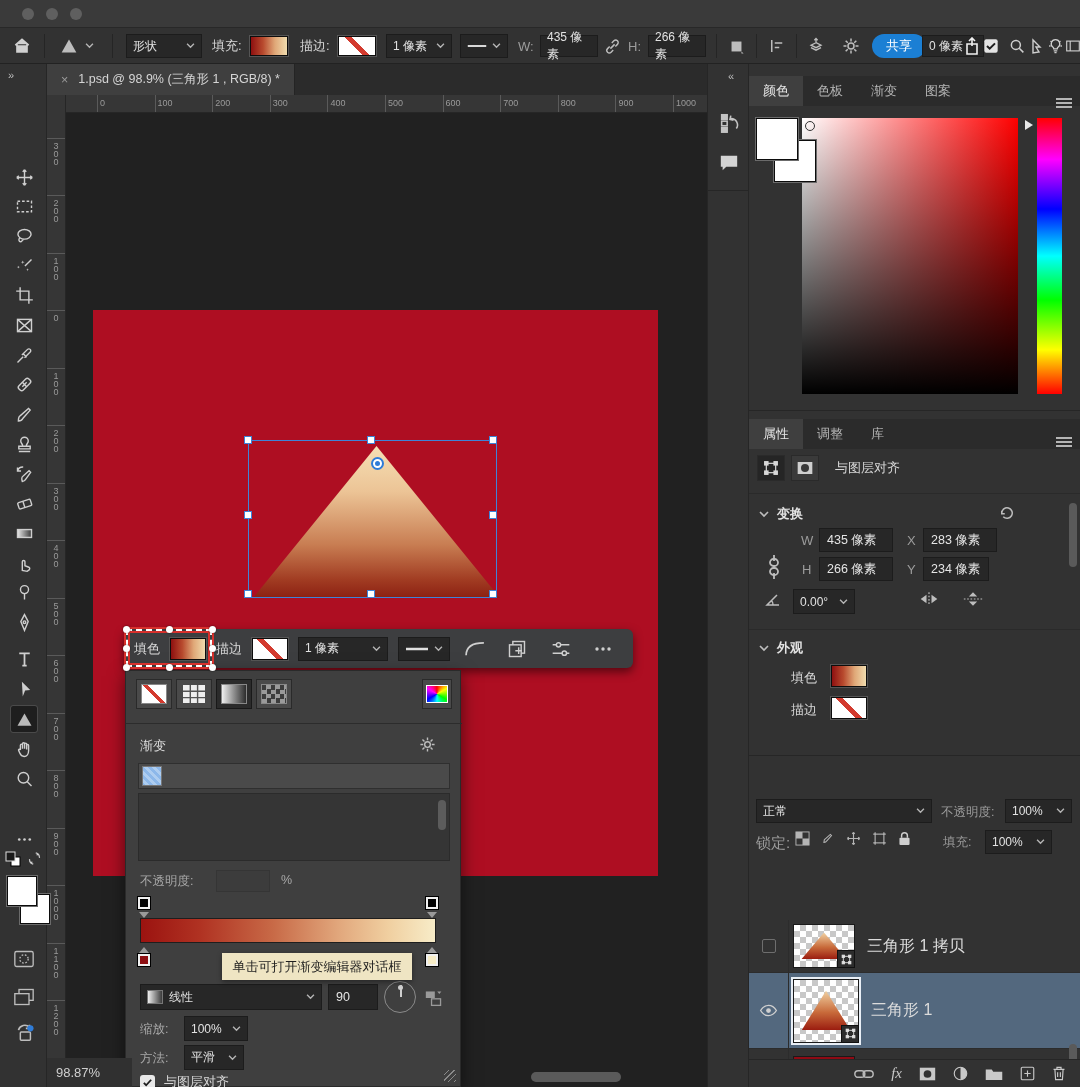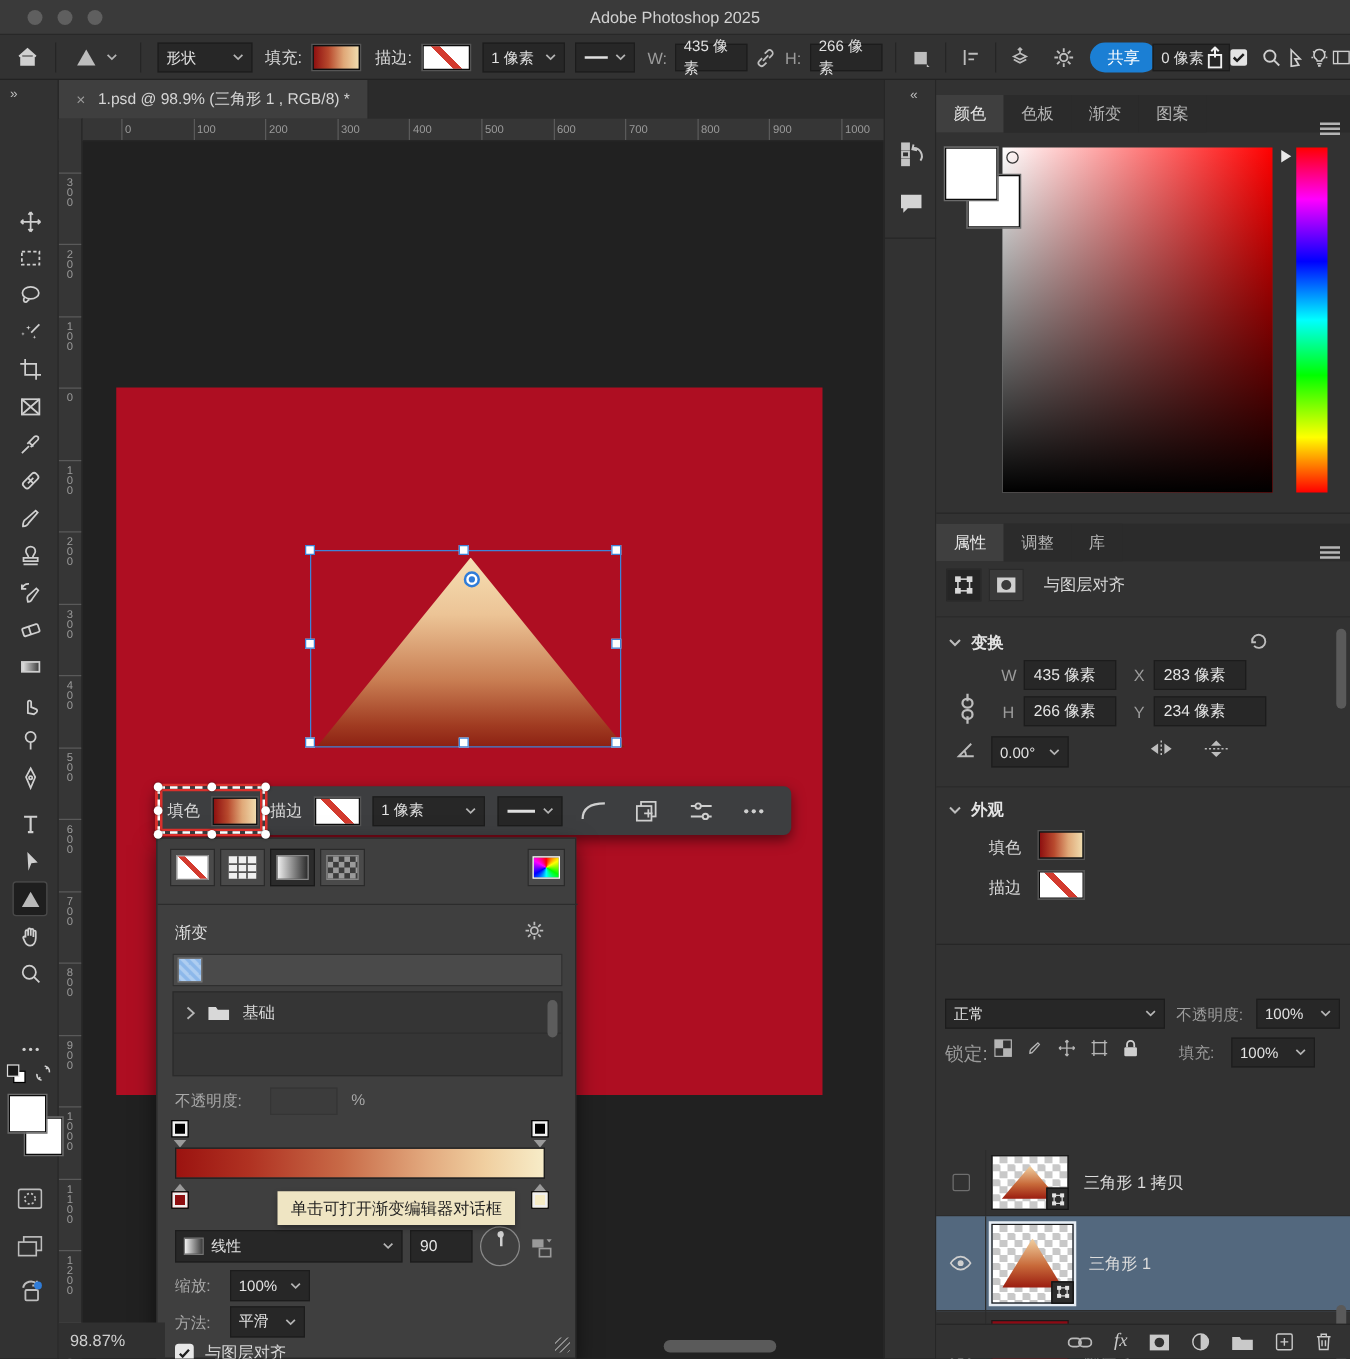--- a/index.html
+++ b/index.html
@@ -138,38 +138,37 @@
   .eyecell{ width:40px; display:flex; align-items:center; justify-content:center; align-self:stretch; border-right:1px solid #2c2c2c;}
   .lthumb{ position:relative; margin:4px 12px 4px 4px; border:1px solid #1a1a1a;
      background: repeating-conic-gradient(#c8c8c8 0% 25%, #ffffff 0% 50%); background-size:12px 12px; }
   .lrow.sel .lthumb{ outline:2px solid #e8eef5; }
   .lthumb .tri{ position:absolute; left:12%; right:12%; top:18%; bottom:18%;
      background:linear-gradient(180deg,#f0cfa0 0%,#c86a3a 55%,#9b1d10 100%);
      clip-path:polygon(50% 0,100% 100%,0 100%); }
   .lthumb.solid{ background:#8e0a14; }
   .lbadge{ position:absolute; right:-1px; bottom:-1px; width:18px; height:18px; background:#2c2c2c; border:1px solid #111;
            display:flex; align-items:center; justify-content:center;}
-  .lname{ font-size:13px; color:#dcdcdc; }
+  .lname{ font-size:16px; color:#dcdcdc; }
   .hidebox{ width:14px; height:14px; border:1px solid #6e6e6e; border-radius:2px;}
   #lp-bottom{ position:absolute; left:0; bottom:0; width:331px; height:28px; border-top:1px solid #262626;
      display:flex; align-items:center; justify-content:flex-end; gap:17px; padding:0 14px; background:#323232;}
 
   #statusbox{ left:47px; top:1058px; width:85px; height:29px; background:#303030; display:flex; align-items:center; padding-left:9px; font-size:13px; color:#cfcfcf; z-index:2;}
   #hscroll{ left:531px; top:1072px; width:90px; height:10px; border-radius:5px; background:#5a5a5a; z-index:1;}
 </style>
 </head>
 <body>
 
 <div id="app">
 
   <div class="abs" id="titlebar">
     <div class="abs tl" style="left:22px"></div>
     <div class="abs tl" style="left:46px"></div>
     <div class="abs tl" style="left:70px"></div>
-    <div class="abs" id="win-title">Adobe Photoshop 2025</div>
   </div>
 
   <div class="abs" id="optbar">
     <div class="ob" style="left:12px">
       <svg width="20" height="20" viewBox="0 0 24 24" fill="none" stroke="#d0d0d0" stroke-width="2">
           <path d="M4 11l8-7 8 7M6 10v9h12v-9" fill="#d0d0d0"></path>
         </svg>
     </div>
     <div class="ob sep" style="left:44px; top:6px; height:24px"></div>
     <div class="ob" style="left:58px">
@@ -660,29 +659,20 @@
       <svg width="17" height="17" viewBox="0 0 24 24" fill="none" stroke="#bdbdbd" stroke-width="2">
           <circle cx="12" cy="12" r="4"></circle>
           <path d="M12 2v4M12 18v4M2 12h4M18 12h4M4.9 4.9l2.8 2.8M16.3 16.3l2.8 2.8M19.1 4.9l-2.8 2.8M7.7 16.3l-2.8 2.8"></path>
         </svg>
     </div>
     <div class="abs" id="fp-recent">
       <div id="fp-recent-sw"></div>
     </div>
     <div class="abs" id="fp-list">
       <div id="fp-groups">
-          <div class="fp-row">
-            <svg width="7" height="11" viewBox="0 0 7 11">
-              <path d="M1 1l5 4.5L1 10" stroke="#b5b5b5" stroke-width="1.5" fill="none"></path>
-            </svg>
-            <svg width="18" height="14" viewBox="0 0 24 18">
-              <path d="M1 3h8l2 3h12v11H1z" fill="#d8d8d8"></path>
-            </svg>
-            <span>基础</span>
-          </div>
         </div>
       <div id="fp-scroll"></div>
     </div>
     <div class="abs gray-lab" style="left:14px;top:202px">不透明度:</div>
     <div class="abs" id="fp-opacity-dd"></div>
     <div class="abs gray-lab" style="left:155px;top:202px">%</div>
 
     <div class="stop" style="left:12px;top:226px;background:#000"></div>
     <div class="stop-arrow" style="left:13px;top:241px;border-top:6px solid #9a9a9a"></div>
     <div class="stop" style="left:300px;top:226px;background:#000"></div>
@@ -827,21 +817,21 @@
             <rect x="3" y="17" width="8" height="7" rx="3.5"></rect>
           </svg>
       </div>
       <span class="abs dim" style="left:52px;top:122px">W</span>
       <div class="abs pfield" style="left:70px;top:117px;width:74px">435 像素</div>
       <span class="abs dim" style="left:158px;top:122px">X</span>
       <div class="abs pfield" style="left:174px;top:117px;width:74px">283 像素</div>
       <span class="abs dim" style="left:53px;top:151px">H</span>
       <div class="abs pfield" style="left:70px;top:146px;width:74px">266 像素</div>
       <span class="abs dim" style="left:158px;top:151px">Y</span>
-      <div class="abs pfield" style="left:174px;top:146px;width:90px">234 像素</div>
+      <div class="abs pfield" style="left:174px;top:146px;width:66px">234 像素</div>
       <div class="abs icon-btn" style="left:14px;top:182px;width:20px">
         <svg width="16" height="14" viewBox="0 0 16 14">
             <path d="M14 12H2L12 2M8 12a7 7 0 0 0-2-5" fill="none" stroke="#bdbdbd" stroke-width="1.5"></path>
           </svg>
       </div>
       <div class="abs ddown" style="left:44px;top:178px;width:62px;height:25px">
           <span>0.00°</span>
           <span class="chev">
             <svg width="9" height="6" viewBox="0 0 10 7">
               <path d="M1 1l4 4 4-4" stroke="#b5b5b5" stroke-width="1.6" fill="none"></path>

